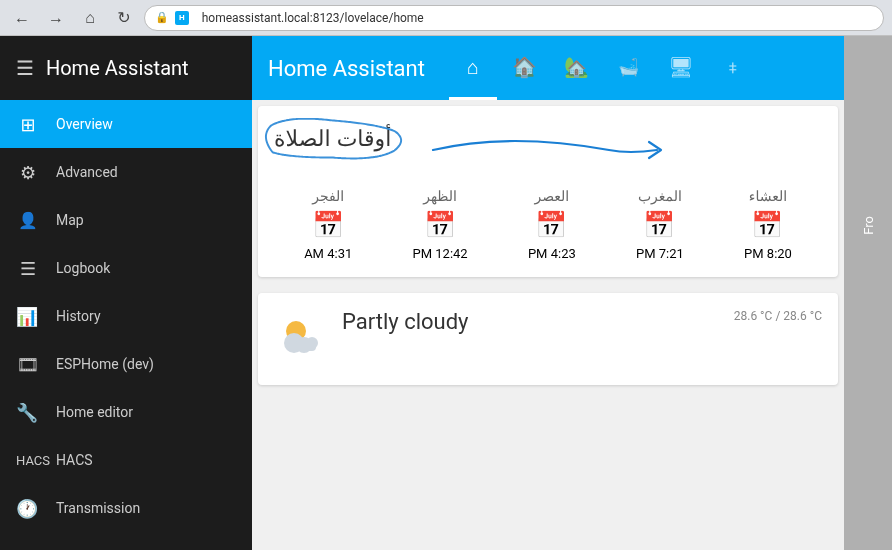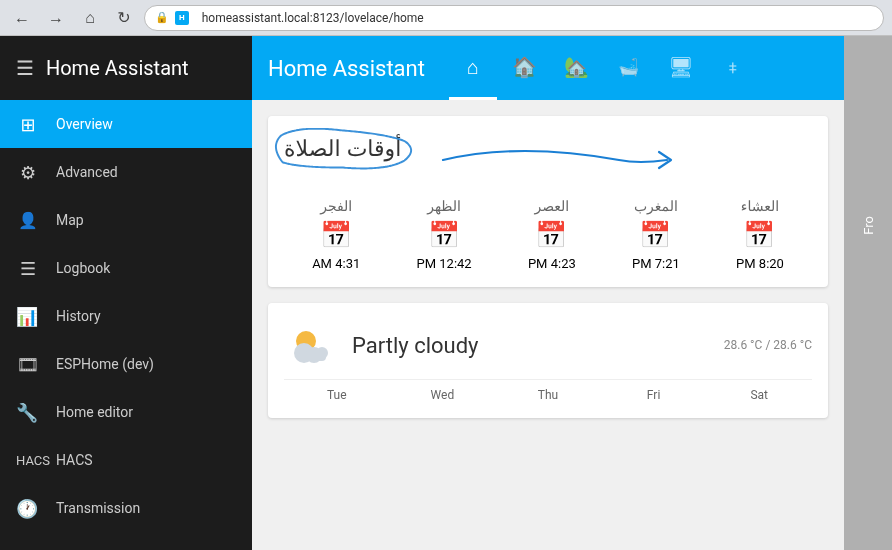--- a/index.html
+++ b/index.html
@@ -140,21 +140,21 @@
     }
     .tab-icon-btn.active {
       color: white;
       border-bottom: 3px solid white;
     }
 
     
     .cards-area {
       flex: 1;
       overflow-y: auto;
-      padding: 16px;
+      padding: 6px;
       display: flex;
       flex-direction: column;
       gap: 16px;
     }
 
     
     .prayer-card {
       background: white;
       border-radius: 4px;
       padding: 20px 16px 16px;
@@ -212,21 +212,21 @@
     
     .weather-card {
       background: white;
       border-radius: 4px;
       padding: 16px;
       box-shadow: 0 1px 3px rgba(0,0,0,0.15);
       max-width: 580px;
     }
     .weather-main {
       display: flex;
-      align-items: center;
+      align-items: flex-start;
       gap: 16px;
       margin-bottom: 8px;
     }
     .weather-icon {
       width: 52px;
       height: 52px;
     }
     .weather-info {
       flex: 1;
     }
@@ -414,27 +414,20 @@
             <circle cx="38" cy="34" r="6" fill="#d0d8e0"></circle>
             <rect x="14" y="34" width="28" height="8" rx="4" fill="#d0d8e0"></rect>
           </svg>
           <div class="weather-info">
             <div class="weather-condition">Partly cloudy</div>
           </div>
           <div style="text-align:right;">
             <div class="weather-range">28.6 °C / 28.6 °C</div>
           </div>
         </div>
-        <div class="weather-days">
-          <div class="weather-day">Tue</div>
-          <div class="weather-day">Wed</div>
-          <div class="weather-day">Thu</div>
-          <div class="weather-day">Fri</div>
-          <div class="weather-day">Sat</div>
-        </div>
       </div>
 
     </div>
   </div>
 
   <div class="right-panel">
     <span class="right-panel-label">Fro</span>
   </div>
 
 </div>

